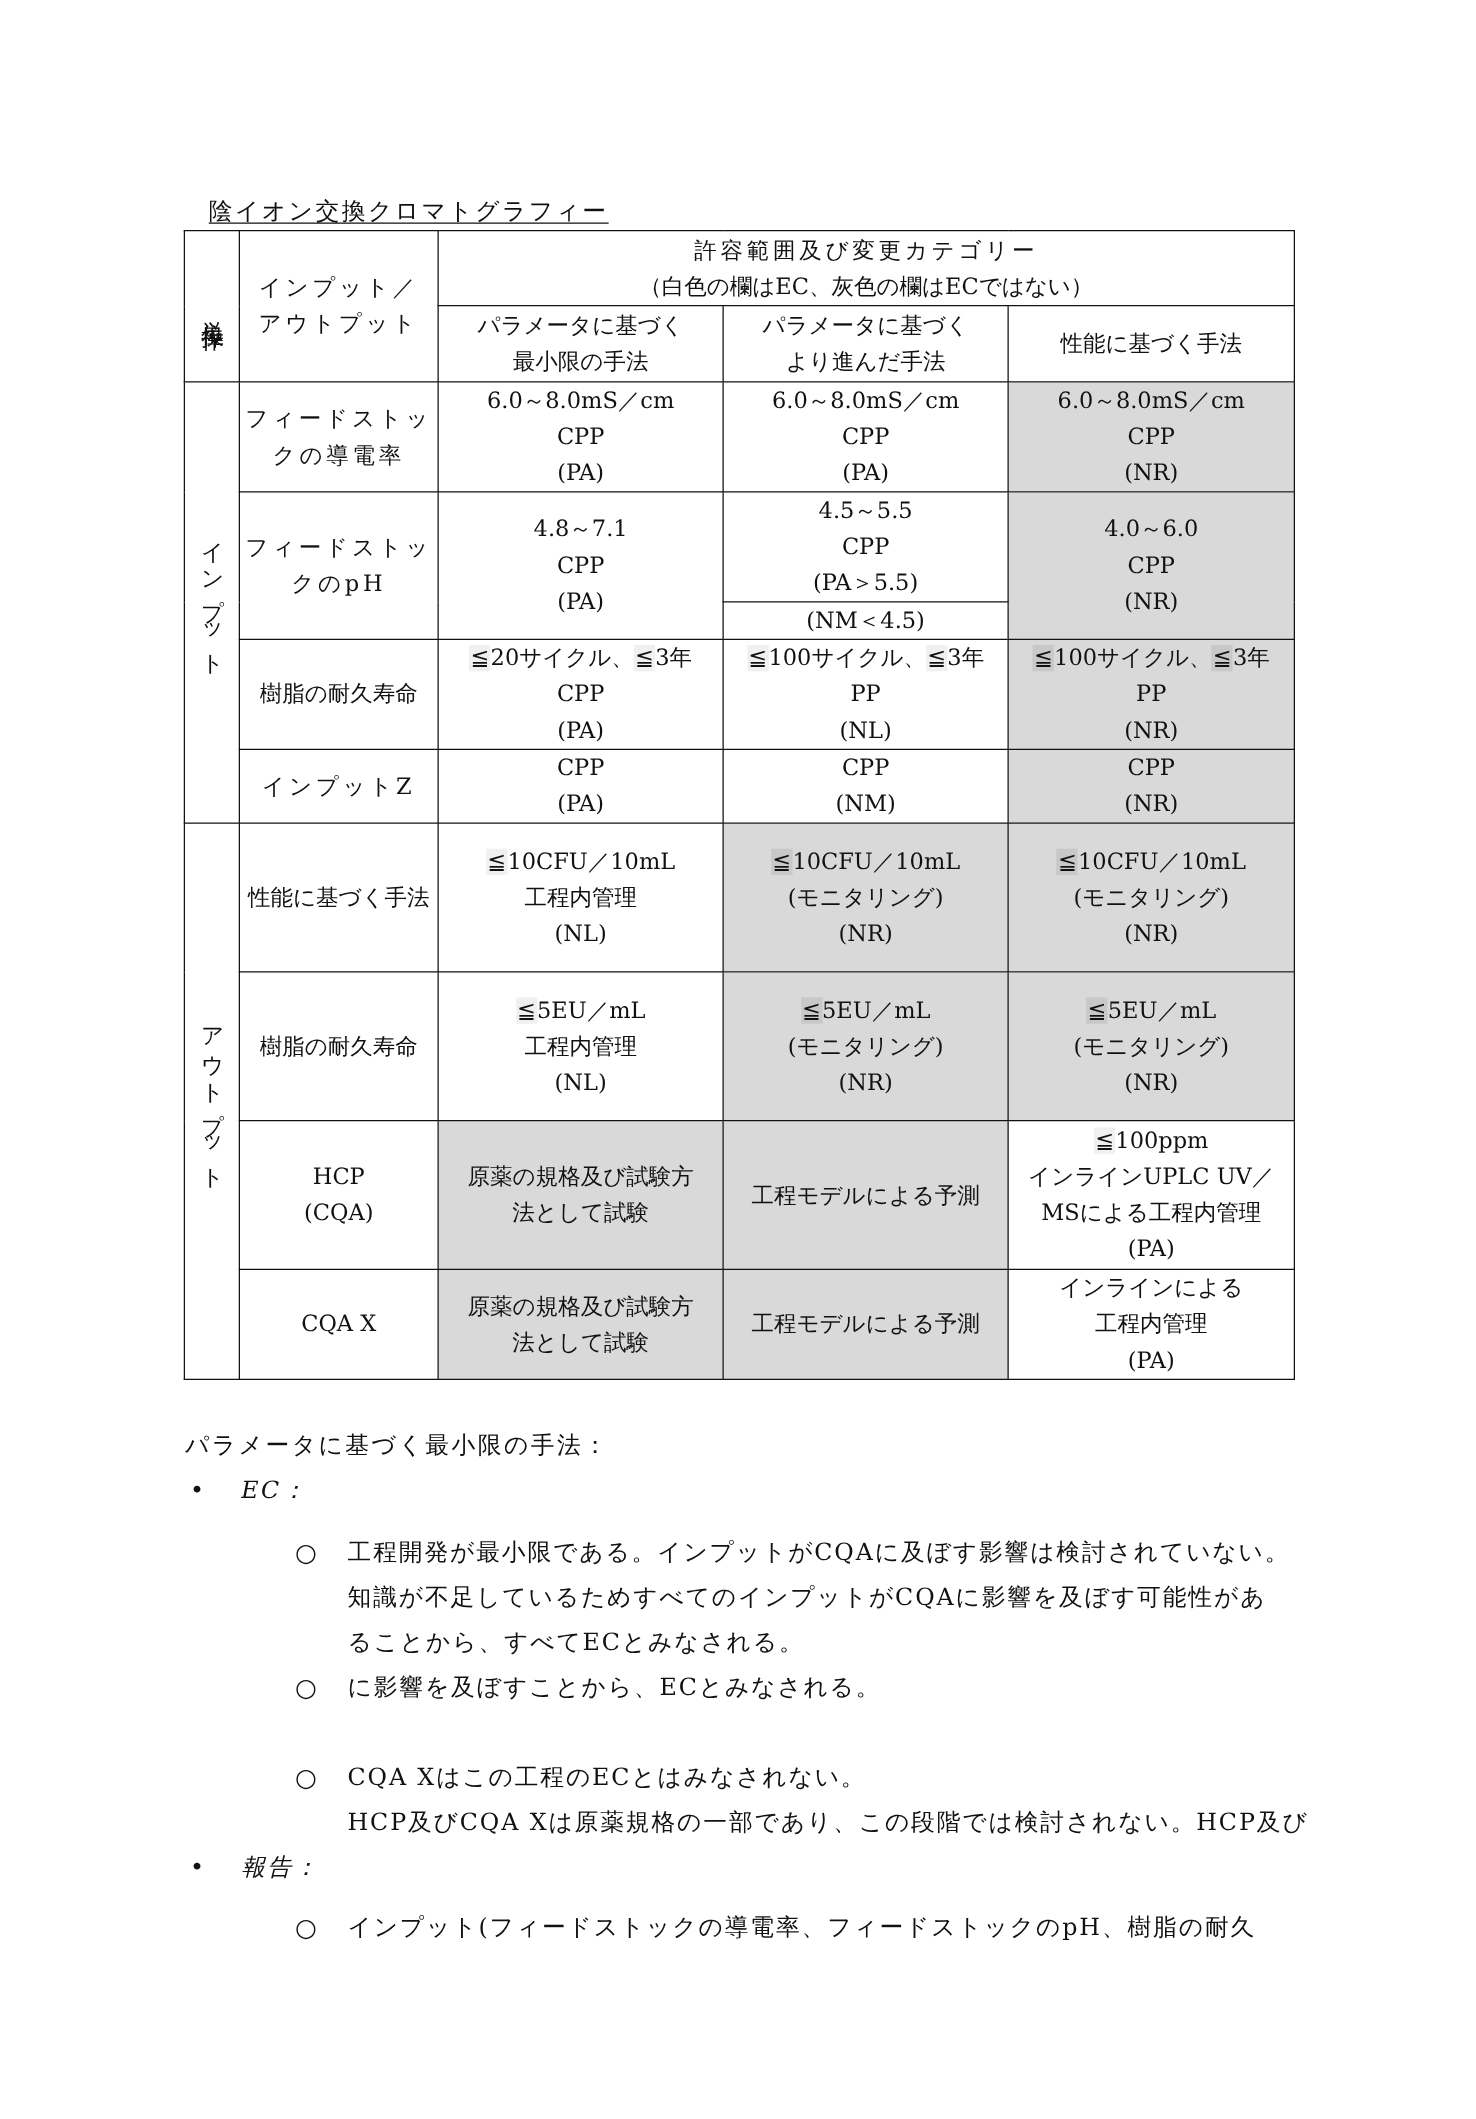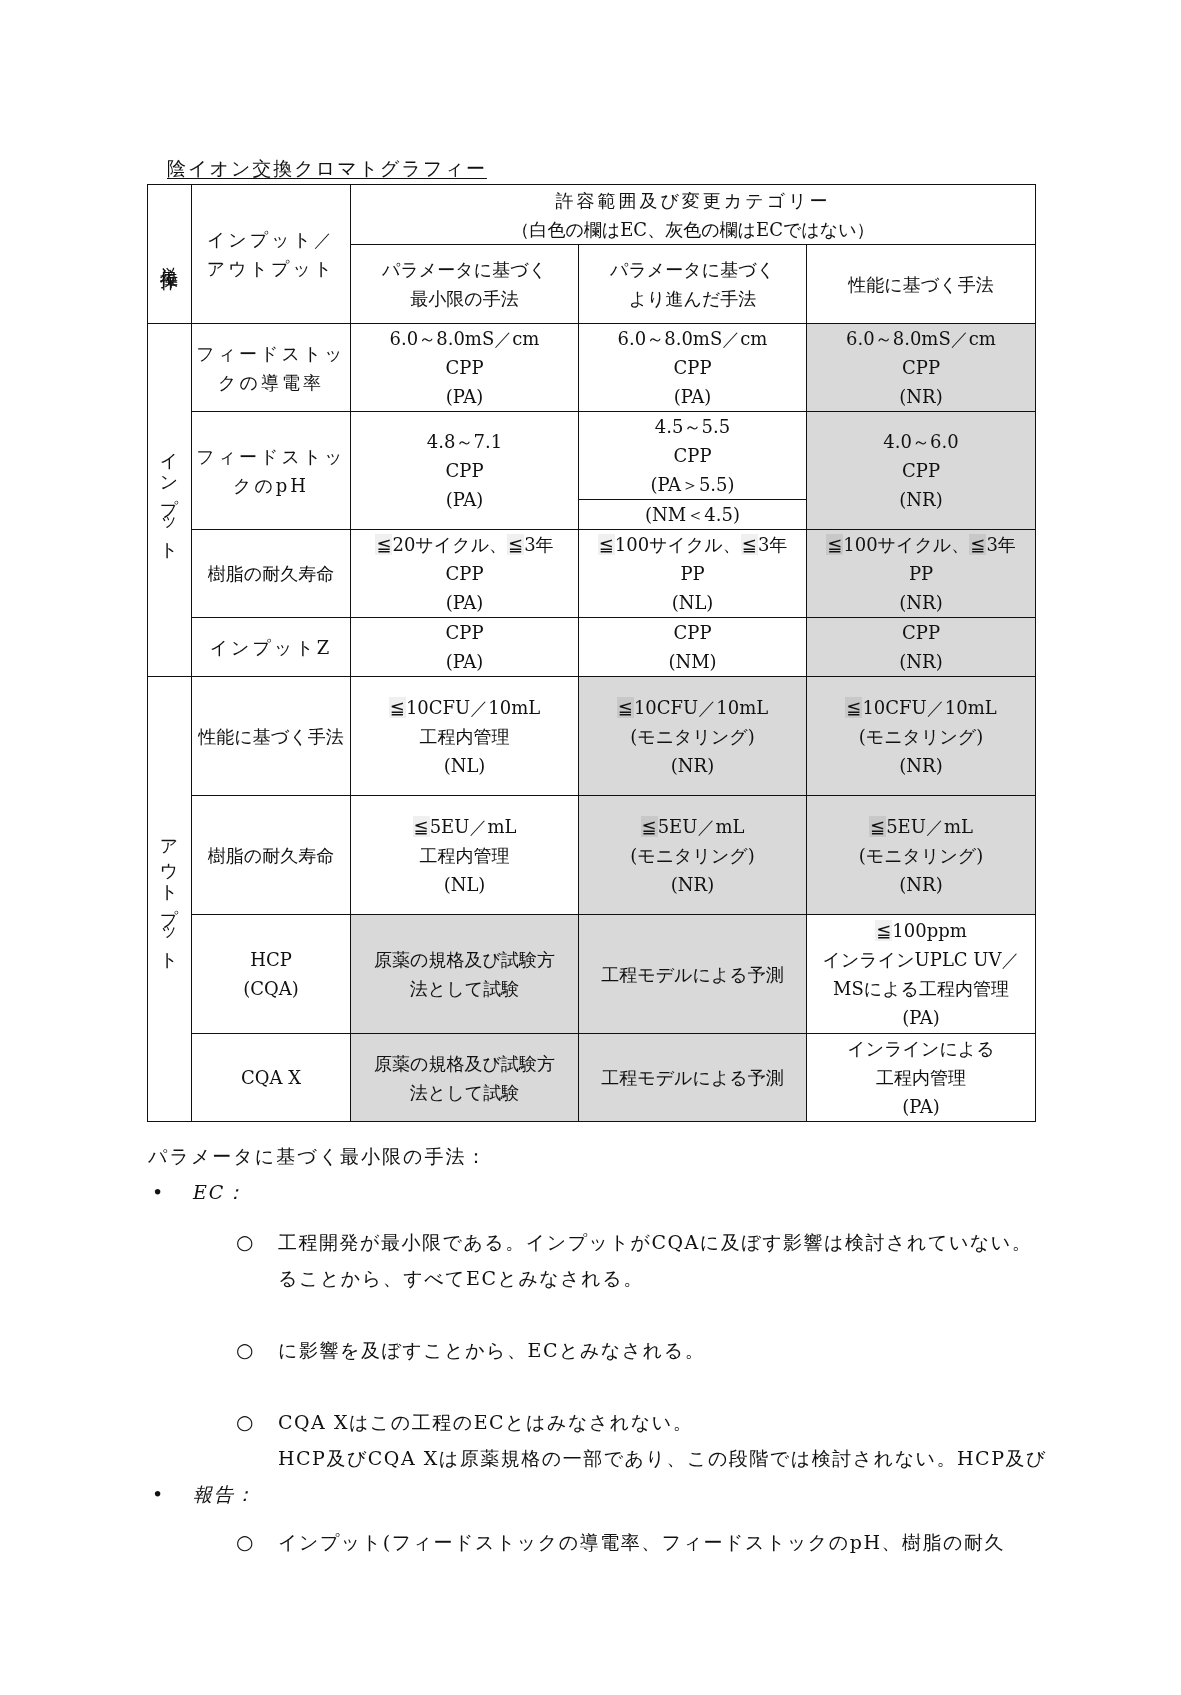--- a/index.html
+++ b/index.html
@@ -60,21 +60,21 @@
     </td>
     <td rowspan="2">
       <span class="cell-line spaced">インプット／</span>
       <span class="cell-line spaced">アウトプット</span>
     </td>
     <td colspan="3">
       <span class="cell-line spaced">許容範囲及び変更カテゴリー</span>
       <span class="cell-line">（白色の欄はEC、灰色の欄はECではない）</span>
     </td>
   </tr>
-  <tr style="height:79px">
+  <tr style="height:61px">
     <td>
       <span class="cell-line">パラメータに基づく</span>
       <span class="cell-line">最小限の手法</span>
     </td>
     <td>
       <span class="cell-line">パラメータに基づく</span>
       <span class="cell-line">より進んだ手法</span>
     </td>
     <td>
       <span class="cell-line">性能に基づく手法</span>
@@ -262,20 +262,21 @@
 
   <div class="bullet" style="top:36px">
     <span class="dot">•</span>
     <span class="lbl">EC：</span>
   </div>
 
   <div class="sub" style="top:86px">
     <span class="circle">○</span>
     <div class="txt">
       <span>工程開発が最小限である。インプットがCQAに及ぼす影響は検討されていない。</span>
+      <span>知識が不足しているためすべてのインプットがCQAに影響を及ぼす可能性があ</span>
       <span>ることから、すべてECとみなされる。</span>
     </div>
   </div>
 
   <div class="sub" style="top:194px">
     <span class="circle">○</span>
     <div class="txt">
       <span>に影響を及ぼすことから、ECとみなされる。</span>
     </div>
   </div>

